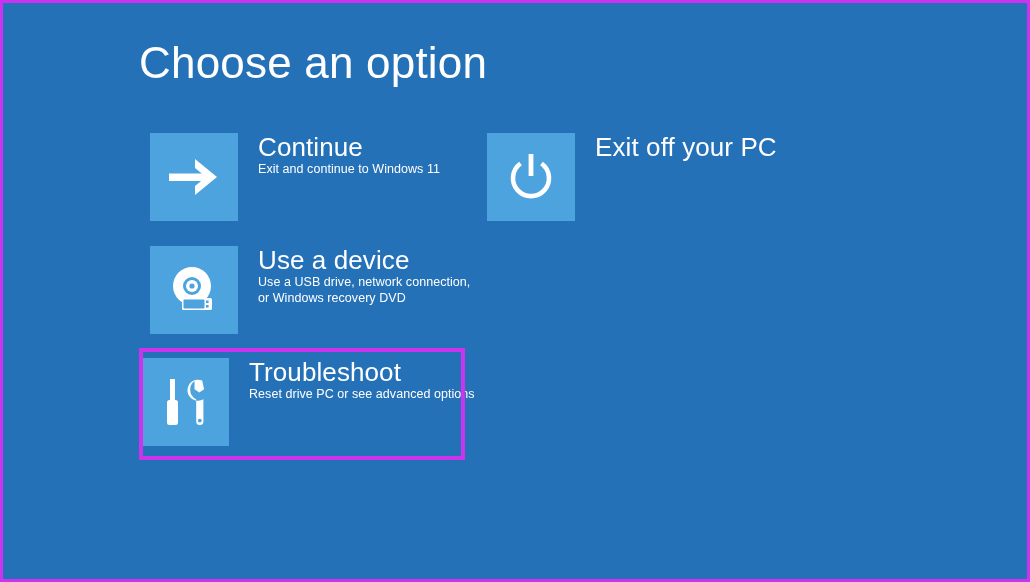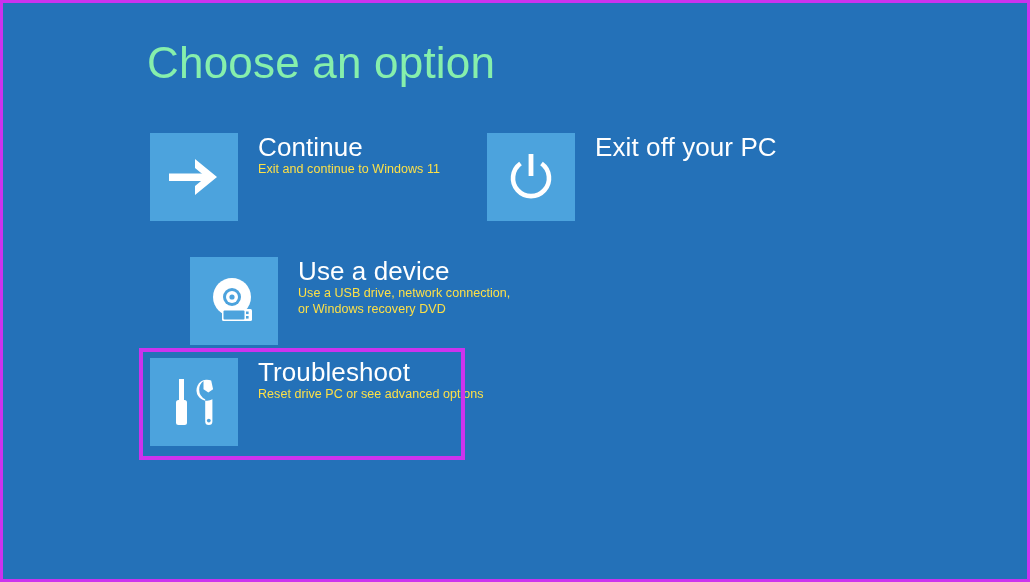--- a/index.html
+++ b/index.html
@@ -23,26 +23,26 @@
     width: 1030px;
     height: 582px;
     background: #2471b8;
     border: 3px solid #cc33ee;
     overflow: hidden;
   }
 
   
   .page-title {
     position: absolute;
-    left: 144px;
+    left: 136px;
     top: 36px;
     font-size: 44px;
     font-weight: 300;
     letter-spacing: 0.2px;
-    color: #86efac;
+    color: #ffffff;
     line-height: 1.1;
     white-space: nowrap;
   }
 
   
   .option {
     position: absolute;
     display: flex;
     align-items: flex-start;
     background: transparent;
@@ -75,31 +75,31 @@
     letter-spacing: 0.1px;
     white-space: nowrap;
     color: #ffffff;
   }
 
   .option-sub {
     font-size: 12.5px;
     font-weight: 400;
     line-height: 16px;
     letter-spacing: 0.05px;
-    color: #fde047;
+    color: #ffffff;
     white-space: nowrap;
     margin-top: 2px;
   }
   .option-sub .line { display: block; }
   .option-sub .line:empty { display: none; }
 
   
   #opt-continue     { left: 147px; top: 130px; }
-  #opt-use-device   { left: 147px; top: 254px; margin-left: 40px; }
-  #opt-troubleshoot { left: 147px; top: 355px; justify-content: space-between; }
+  #opt-use-device   { left: 147px; top: 243px; }
+  #opt-troubleshoot { left: 138px; top: 355px; justify-content: space-between; }
   #opt-turn-off     { left: 484px; top: 130px; }
 
   
   .highlight-box {
     position: absolute;
     left: 136px;
     top: 345px;
     width: 326px;
     height: 112px;
     border: 4px solid #cc33ee;

